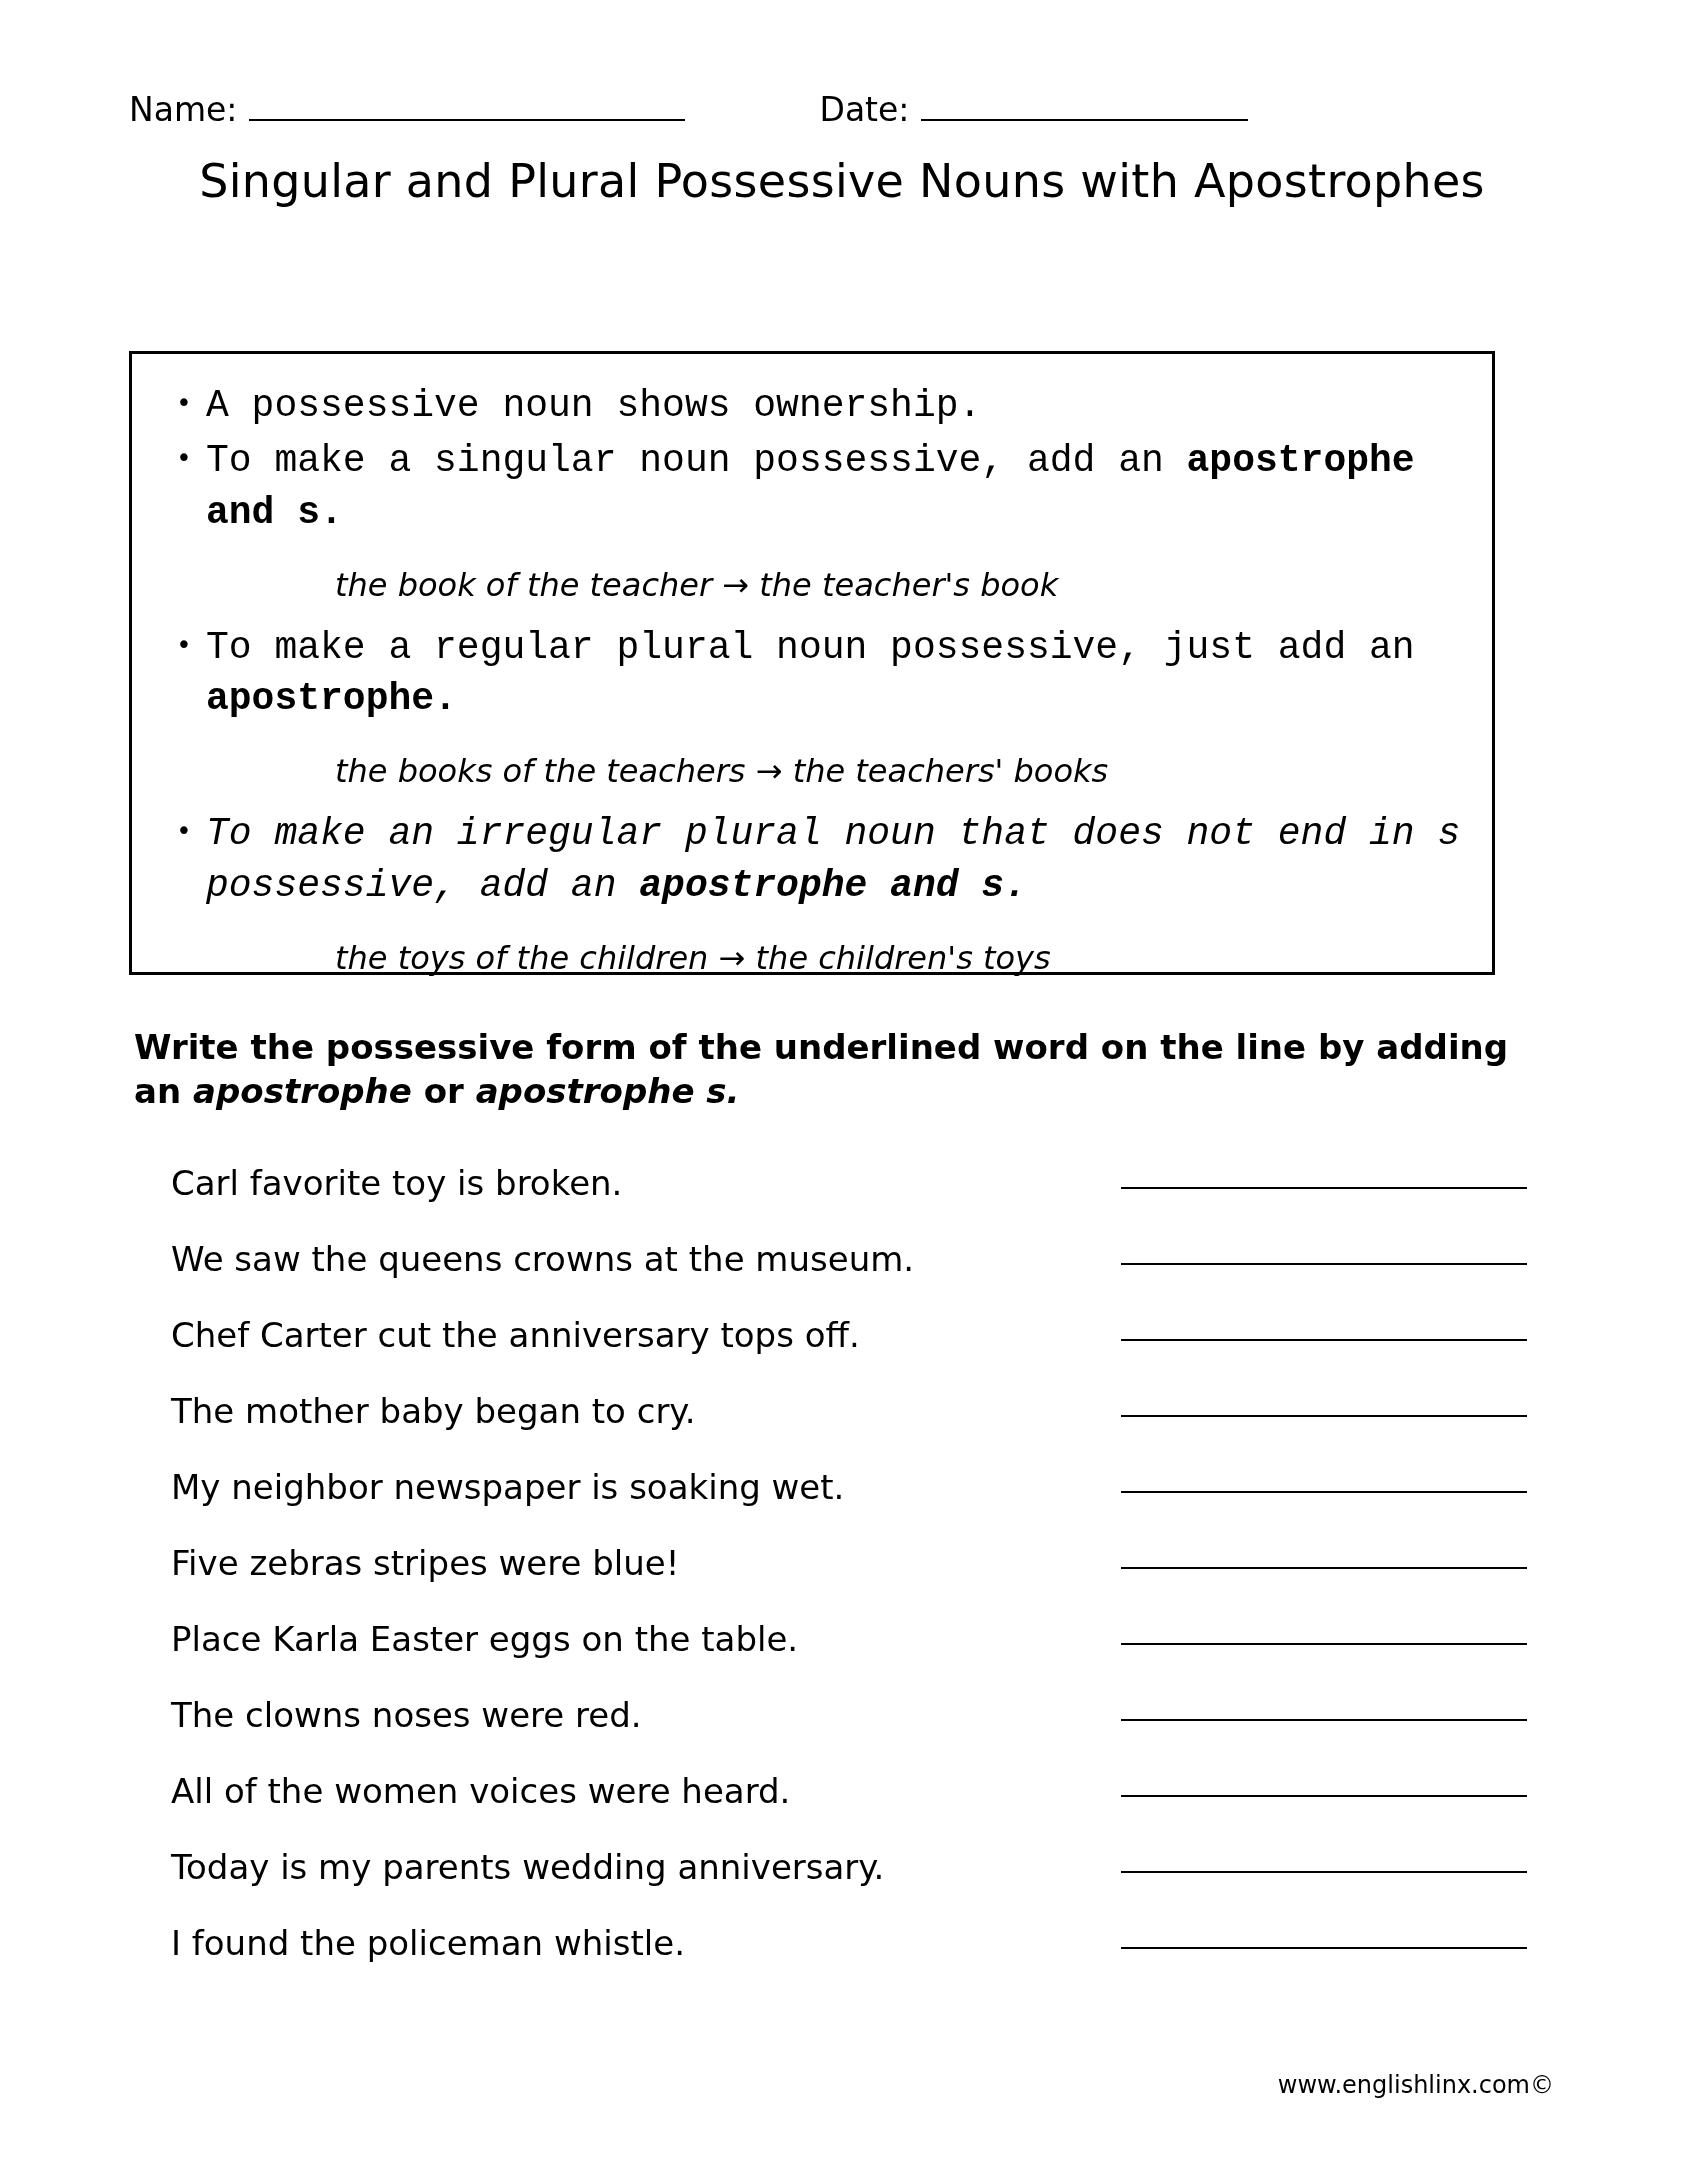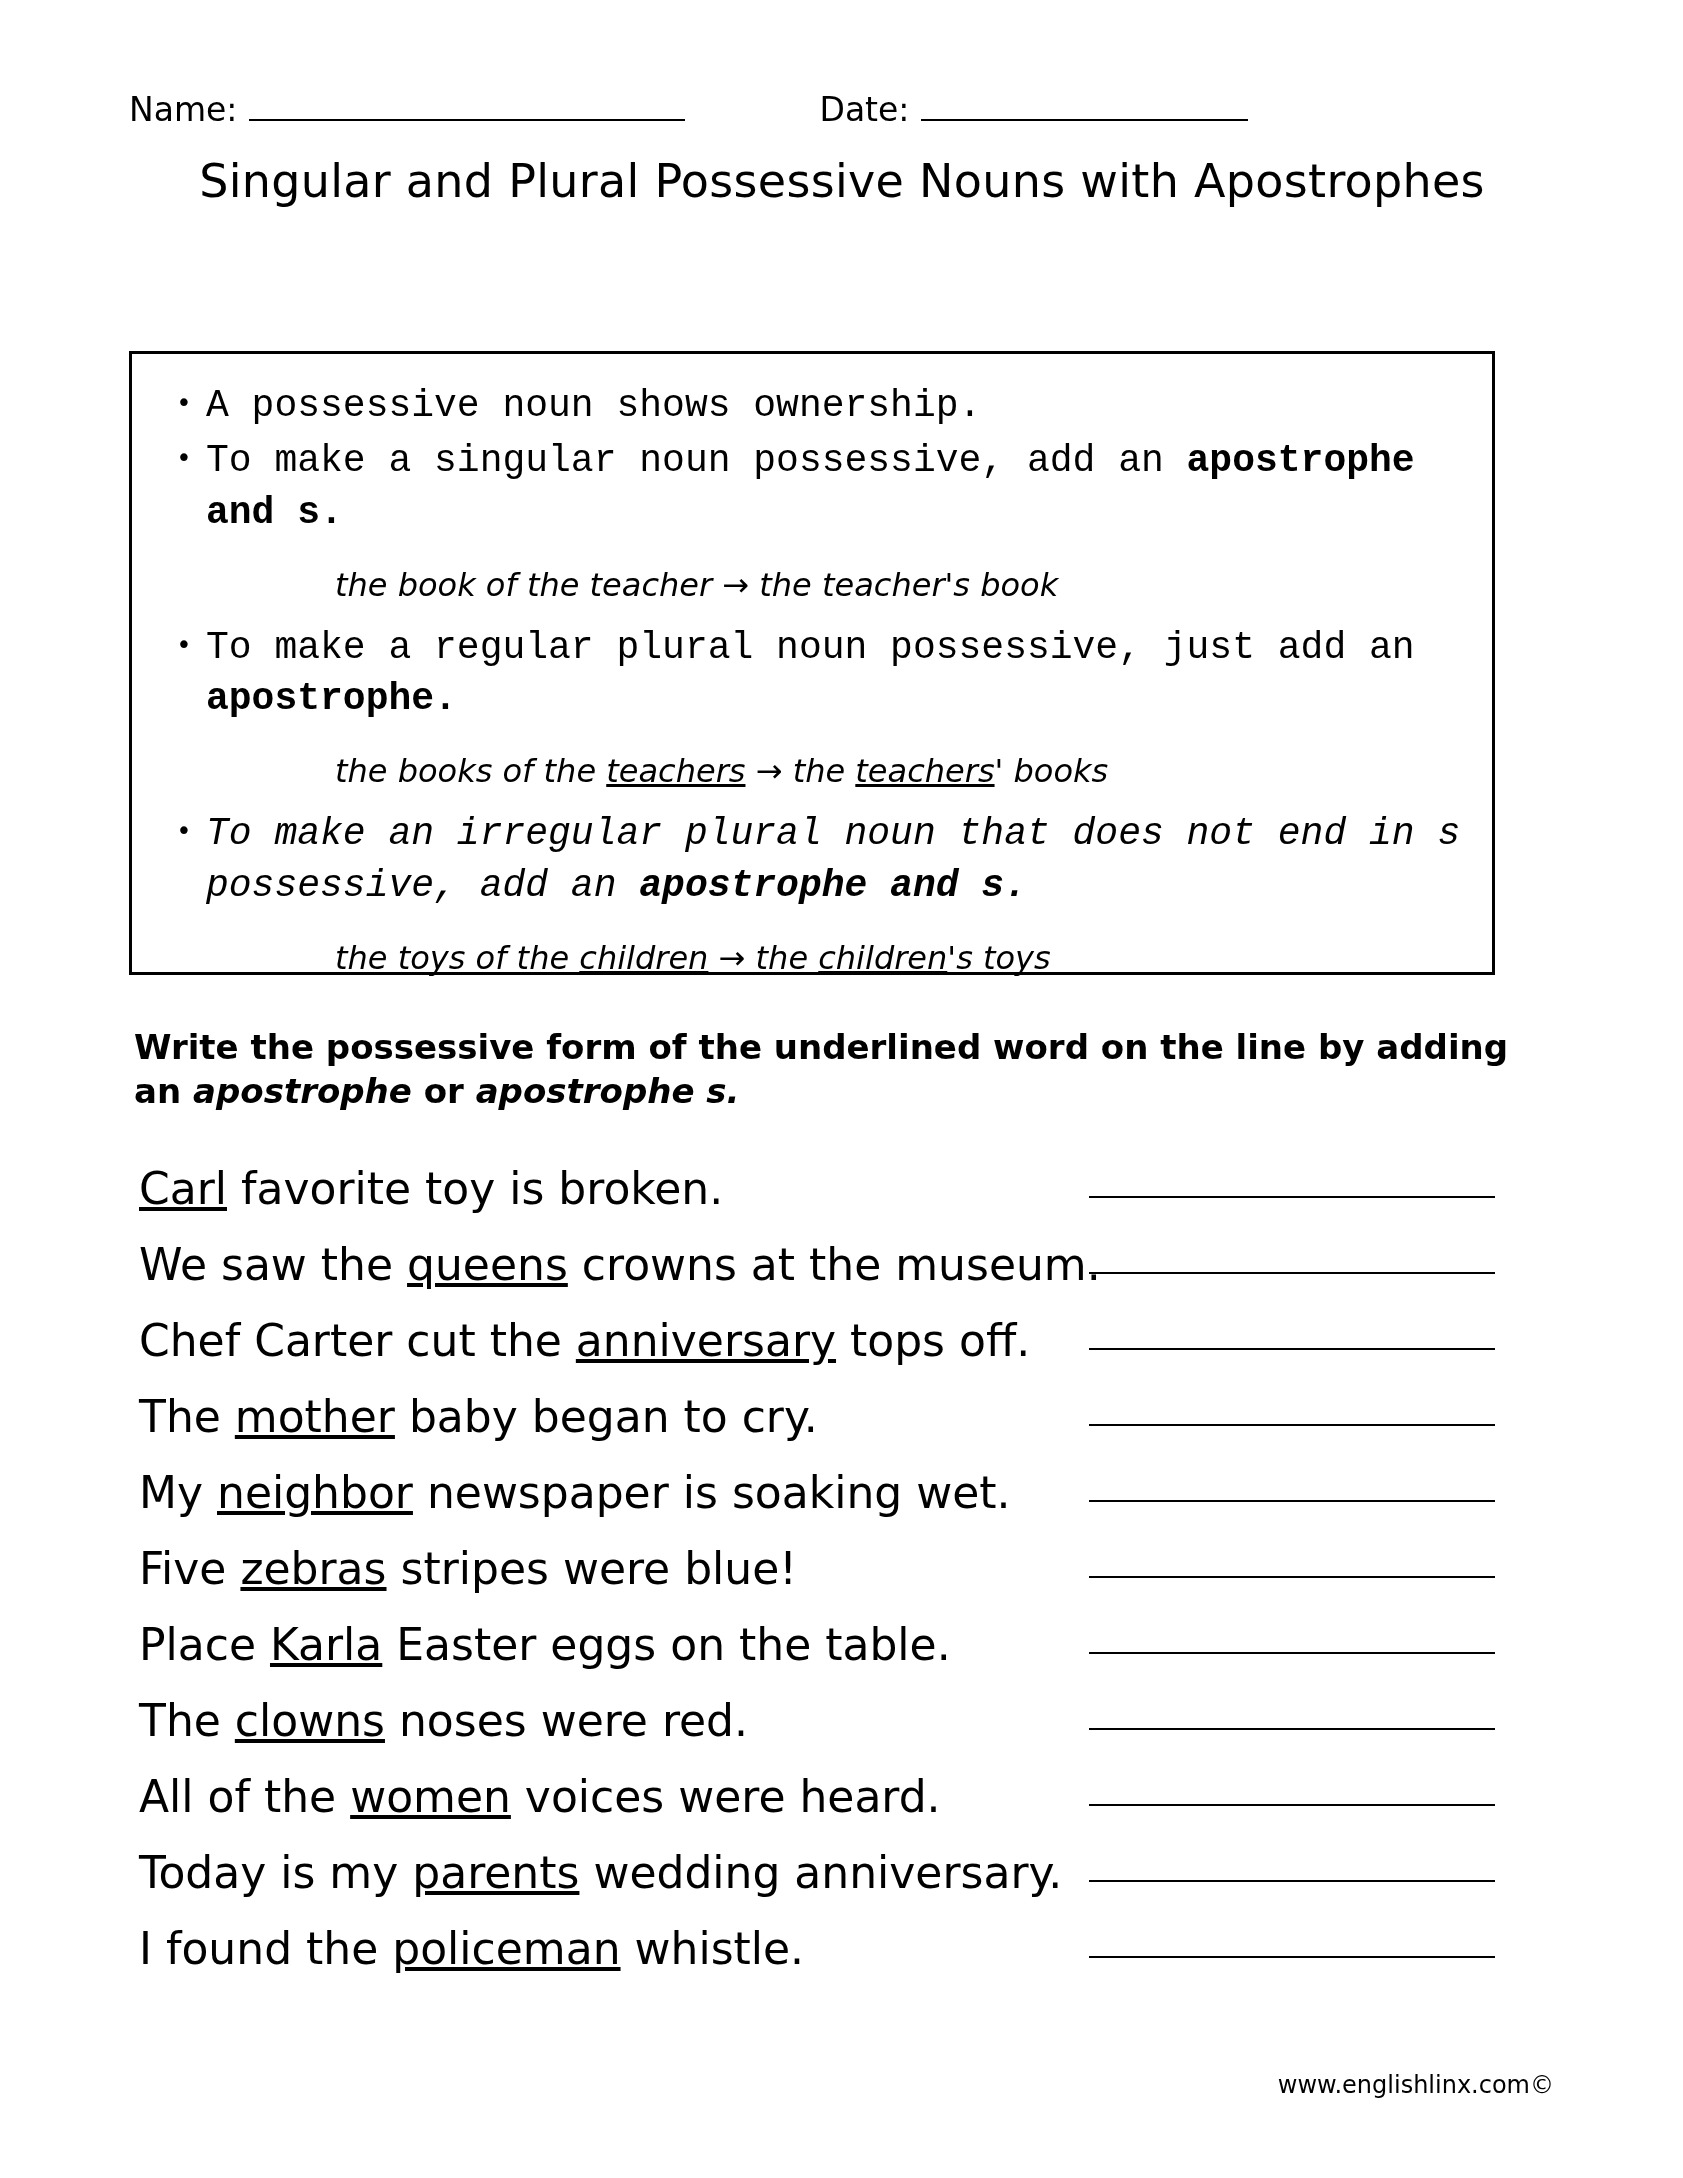--- a/index.html
+++ b/index.html
@@ -85,21 +85,21 @@
     flex: 1;
     font-family: Liberation Mono, monospace;
   }
   .rule-text.italic { font-style: italic; }
   .b { font-weight: bold; }
   .example {
     font-style: italic;
     font-size: 32px;
     margin: 28px 0 18px 173px;
   }
-  .u { text-decoration: underline; }
+  .u { }
 
   
   .instructions {
     position: absolute;
     left: 134px;
     top: 1025px;
     width: 1406px;
     font-size: 34px;
     font-weight: bold;
     line-height: 1.3;
@@ -112,24 +112,25 @@
     left: 139px;
     top: 1163px;
     width: 1406px;
   }
   .q-row {
     display: flex;
     align-items: baseline;
     height: 76px;
   }
   .q-text {
-    font-size: 44px;
+    font-size: 34px;
     width: 950px;
     flex: 0 0 950px;
     white-space: nowrap;
+    margin-left: 32px;
   }
   .answer-line {
     flex: 0 0 406px;
     border-bottom: 2px solid #000;
     height: 26px;
     position: relative;
     top: -6px;
   }
 
   

